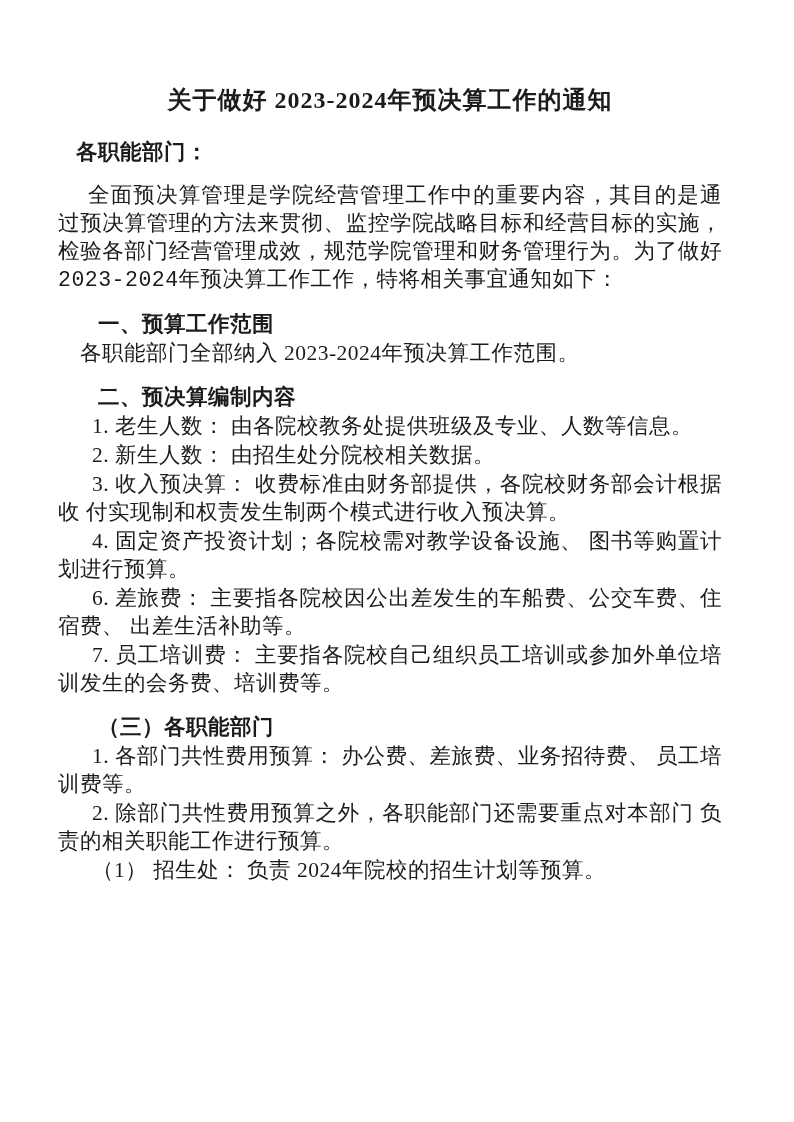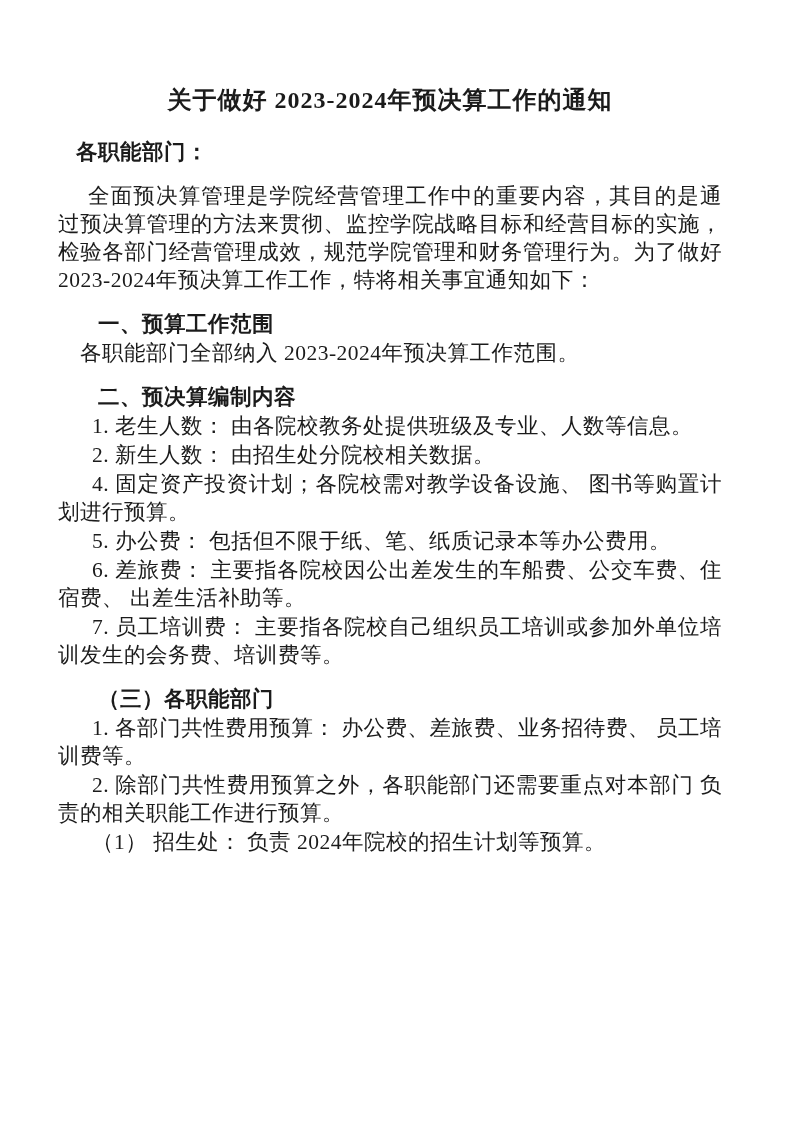--- a/index.html
+++ b/index.html
@@ -44,41 +44,41 @@
     margin: 1px 0;
   }
   .heading {
     font-family: "Liberation Sans", "DejaVu Sans", sans-serif;
     font-weight: bold;
     text-indent: 40px;
     text-align: left;
     margin-top: 16px;
   }
   .gap-top { }
-  .indent-intro { text-indent: 30px; }
+  .indent-intro { text-indent: 30px; font-family: Liberation Mono, monospace; }
   .indent-body { text-indent: 22px; }
   .list-item { text-indent: 34px; }
 </style>
 </head>
 <body>
 
 <div class="page">
   <h1 class="title">关于做好 2023-2024年预决算工作的通知</h1>
 
   <div class="salutation">各职能部门：</div>
 
   <div id="doc-body">
       <div class="block paragraph indent-intro">全面预决算管理是学院经营管理工作中的重要内容，其目的是通过预决算管理的方法来贯彻、监控学院战略目标和经营目标的实施，检验各部门经营管理成效，规范学院管理和财务管理行为。为了做好2023-2024年预决算工作工作，特将相关事宜通知如下：</div>
       <div class="block heading gap-top">一、预算工作范围</div>
       <div class="block paragraph indent-body">各职能部门全部纳入 2023-2024年预决算工作范围。</div>
       <div class="block heading">二、预决算编制内容</div>
       <div class="block list-item gap-top">1. 老生人数： 由各院校教务处提供班级及专业、人数等信息。</div>
       <div class="block list-item">2. 新生人数： 由招生处分院校相关数据。</div>
+      <div class="block list-item">3. 收入预决算： 收费标准由财务部提供，各院校财务部会计根据收 付实现制和权责发生制两个模式进行收入预决算。</div>
       <div class="block list-item">4. 固定资产投资计划；各院校需对教学设备设施、 图书等购置计划进行预算。</div>
-      <div class="block list-item">5. 办公费： 包括但不限于纸、笔、纸质记录本等办公费用。</div>
       <div class="block list-item">6. 差旅费： 主要指各院校因公出差发生的车船费、公交车费、住宿费、 出差生活补助等。</div>
       <div class="block list-item">7. 员工培训费： 主要指各院校自己组织员工培训或参加外单位培训发生的会务费、培训费等。</div>
       <div class="block heading">（三）各职能部门</div>
       <div class="block list-item">1. 各部门共性费用预算： 办公费、差旅费、业务招待费、 员工培训费等。</div>
       <div class="block list-item">2. 除部门共性费用预算之外，各职能部门还需要重点对本部门 负责的相关职能工作进行预算。</div>
       <div class="block list-item">（1） 招生处： 负责 2024年院校的招生计划等预算。</div>
     </div>
 </div>
 
 </body></html>

